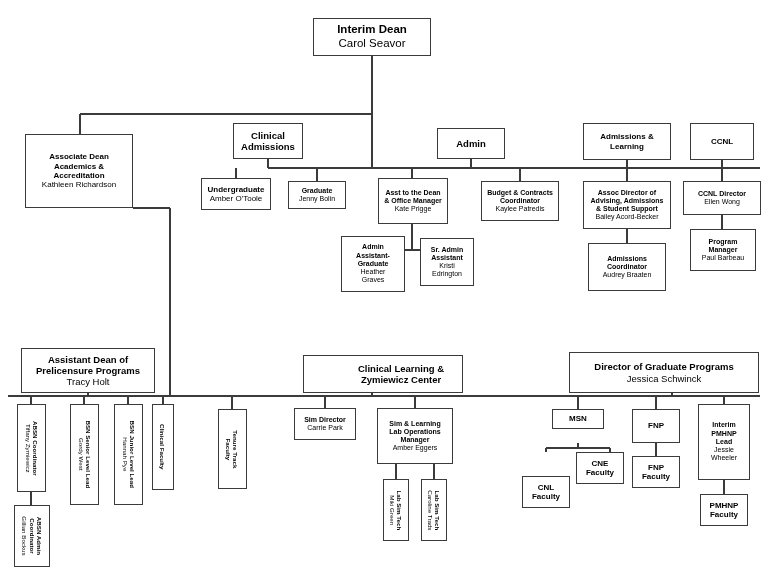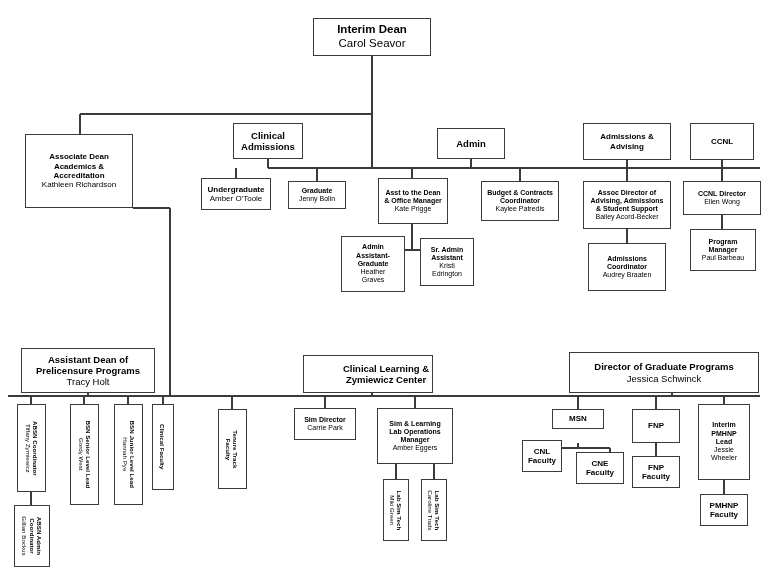--- a/index.html
+++ b/index.html
@@ -195,21 +195,21 @@
 
   <div class="node s-sm" style="left:420px;top:238px;width:54px;height:48px;">
     <span class="t">Sr. Admin</span>
     <span class="t">Assistant</span>
     <span class="n">Kristi</span>
     <span class="n">Edrington</span>
   </div>
 
   <div class="node s-md" style="left:583px;top:123px;width:88px;height:37px;">
     <span class="t">Admissions &amp;</span>
-    <span class="t">Advising</span>
+    <span class="t">Learning</span>
   </div>
 
   <div class="node s-sm" style="left:583px;top:181px;width:88px;height:48px;">
     <span class="t">Assoc Director of</span>
     <span class="t">Advising, Admissions</span>
     <span class="t">&amp; Student Support</span>
     <span class="n">Bailey Acord-Becker</span>
   </div>
 
   <div class="node s-sm" style="left:588px;top:243px;width:78px;height:48px;">
@@ -274,21 +274,21 @@
     </div>
   </div>
 
   <div class="node vert s-xs" style="left:218px;top:409px;width:29px;height:80px;">
     <div class="inner">
       <span class="t">Tenure Track</span>
       <span class="t">Faculty</span>
     </div>
   </div>
 
-  <div class="node s-lg" style="left:303px;top:355px;width:130px;height:38px;padding-left:36px;">
+  <div class="node s-lg" style="left:303px;top:355px;width:160px;height:38px;padding-left:36px;">
     <span class="t">Clinical Learning &amp;</span>
     <span class="t">Zymiewicz Center</span>
   </div>
 
   <div class="node s-sm" style="left:294px;top:408px;width:62px;height:32px;">
     <span class="t">Sim Director</span>
     <span class="n">Carrie Park</span>
   </div>
 
   <div class="node s-sm" style="left:377px;top:408px;width:76px;height:56px;">
@@ -314,21 +314,21 @@
 
   <div class="node s-lg" style="left:569px;top:352px;width:190px;height:41px;">
     <span class="t">Director of Graduate Programs</span>
     <span class="n">Jessica Schwinck</span>
   </div>
 
   <div class="node s-md" style="left:552px;top:409px;width:52px;height:20px;">
     <span class="t">MSN</span>
   </div>
 
-  <div class="node s-md" style="left:522px;top:440px;width:40px;height:32px;">
+  <div class="node s-md" style="left:522px;top:476px;width:48px;height:32px;">
     <span class="t">CNL</span>
     <span class="t">Faculty</span>
   </div>
 
   <div class="node s-md" style="left:576px;top:452px;width:48px;height:32px;">
     <span class="t">CNE</span>
     <span class="t">Faculty</span>
   </div>
 
   <div class="node s-md" style="left:632px;top:409px;width:48px;height:34px;">

